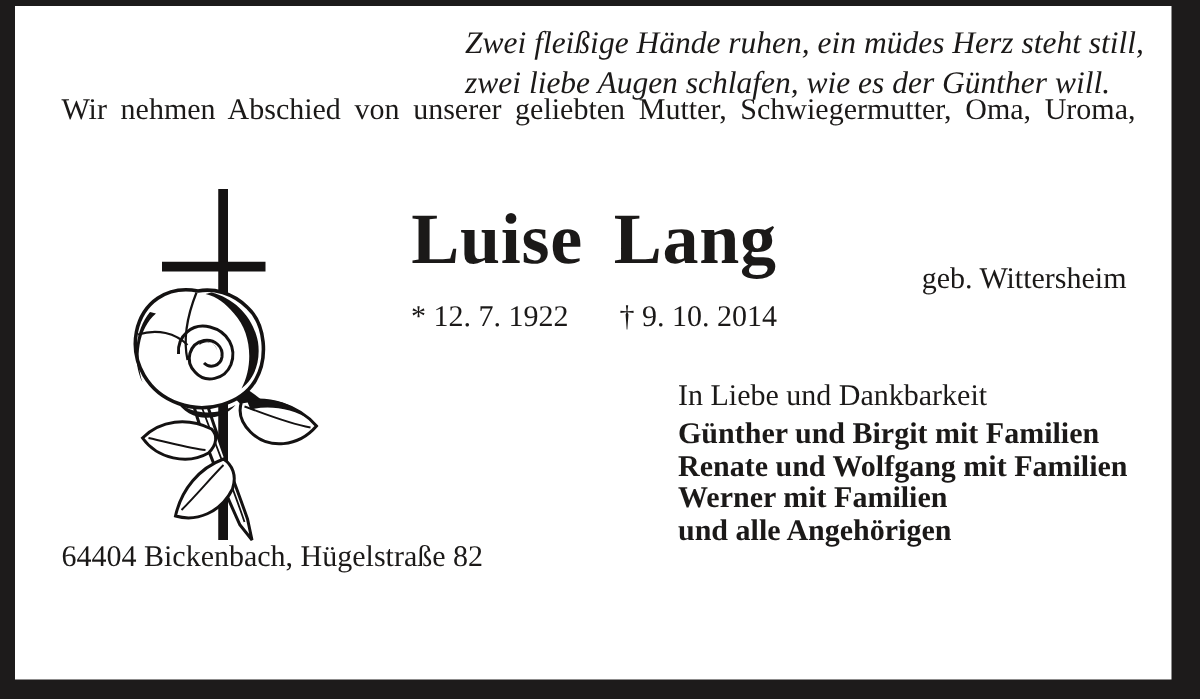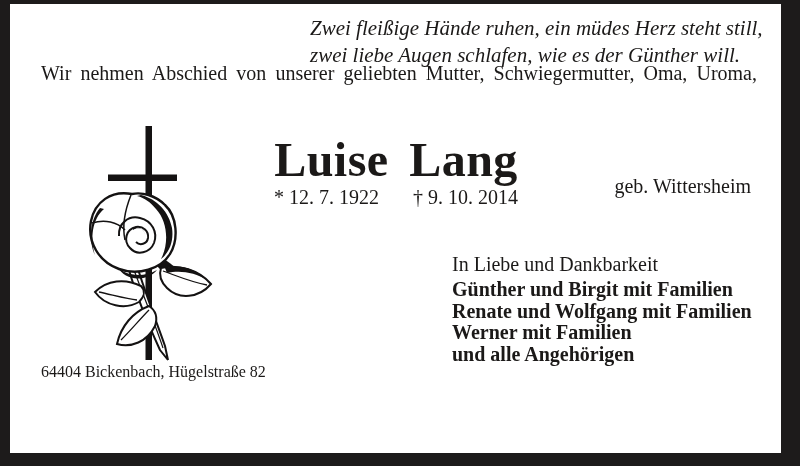--- a/index.html
+++ b/index.html
@@ -42,35 +42,35 @@
     left: 41px; top: 112px; width: 710px;
     text-align: center;
     font-size: 48px; font-weight: bold; line-height: 56px;
     word-spacing: 8px; letter-spacing: 0.5px; margin-top: 20px;
   }
   .maiden {
     left: 41px; top: 174px; width: 710px;
     text-align: right; font-size: 20px; line-height: 24px;
   }
   .dates {
-    left: 41px; top: 185px; width: 710px;
+    left: 41px; top: 199px; width: 710px;
     text-align: center; font-size: 20px; line-height: 24px;
   }
   .dates .gap { display: inline-block; width: 34px; }
   .love-heading {
     left: 452px; top: 252px;
     font-size: 20px; line-height: 24px;
   }
   .mourners {
     left: 452px; top: 279px;
     font-size: 20px; font-weight: bold; line-height: 21.5px;
   }
   .address {
     left: 41px; top: 359px;
-    font-size: 16px; line-height: 25px;
+    font-size: 20px; line-height: 25px;
   }
   .funeral {
     left: 41px; top: 389px; width: 716px;
     font-size: 20px; line-height: 23.5px;
   }
 </style>
 </head>
 <body>
 
 <div class="page">

